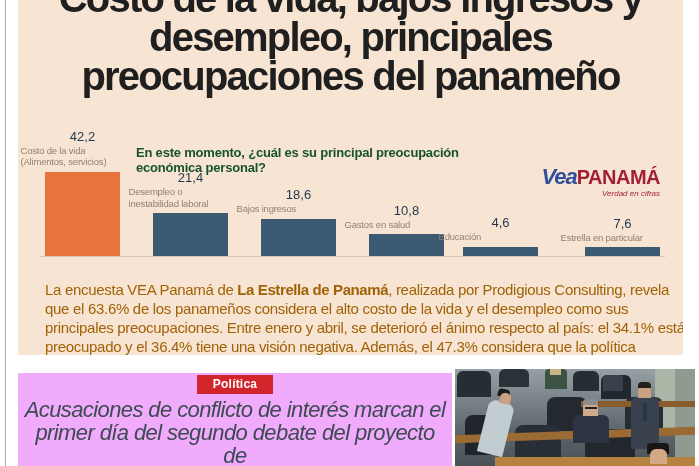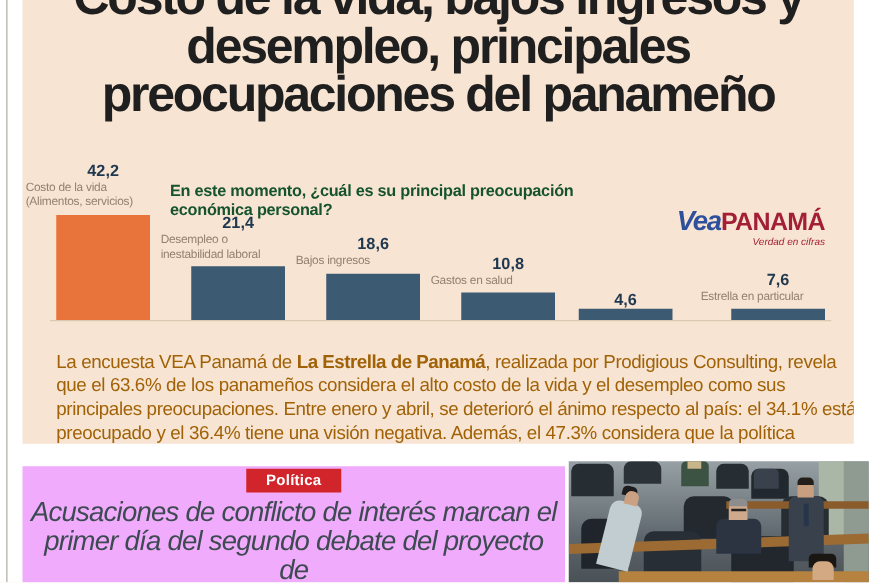--- a/index.html
+++ b/index.html
@@ -24,21 +24,21 @@
     font-size:13px;font-weight:700;color:#14532d;letter-spacing:-0.2px;
   }
   .vea-logo{position:absolute;right:23px;top:16px;text-align:right;line-height:1;margin-top:24px;}
   .vea-word{font-style:italic;font-weight:700;font-size:22px;color:#2e4f9b;letter-spacing:-1px;}
   .panama-word{font-weight:700;font-size:20px;color:#a21f35;letter-spacing:-0.5px;}
   .vea-tagline{font-style:italic;font-size:8px;color:#a21f35;margin-top:2px;}
   .bar-group{
     position:absolute;bottom:1px;width:75px;display:flex;flex-direction:column;
     align-items:center;justify-content:flex-end;
   }
-  .bar-value{font-size:13px;font-weight:700;color:#1f3850;line-height:1.1;}
+  .bar-value{font-size:13px;font-weight:400;color:#1f3850;line-height:1.1;}
   .bar-caption{
     width:124px;font-size:9.5px;line-height:1.2;color:#93826f;
     white-space:pre-line;margin:1px 0 4px 0;letter-spacing:-0.2px;
   }
   .bar{width:75px;}
 
   
   .story-body{
     position:absolute;left:13px;top:266px;width:645px;margin:14px;
     font-size:15px;line-height:19px;letter-spacing:-0.3px;color:#a16207;
@@ -105,20 +105,21 @@
             <div class="bar-caption">Bajos ingresos</div>
             <div class="bar" style="height: 37.2px; background: rgb(61, 90, 115);"></div>
           </div>
           <div class="bar-group" style="left: 351px;">
             <div class="bar-value">10,8</div>
             <div class="bar-caption">Gastos en salud</div>
             <div class="bar" style="height: 21.6px; background: rgb(61, 90, 115);"></div>
           </div>
           <div class="bar-group" style="left: 445px;">
             <div class="bar-value">4,6</div>
+            <div class="bar-caption">Educación</div>
             <div class="bar" style="height: 9.2px; background: rgb(61, 90, 115);"></div>
           </div>
           <div class="bar-group" style="left: 567px;">
             <div class="bar-value">7,6</div>
             <div class="bar-caption">Estrella en particular</div>
             <div class="bar" style="height: 8.8px; background: rgb(61, 90, 115);"></div>
           </div>
         </div>
       <div class="axis-line"></div>
     </div>

